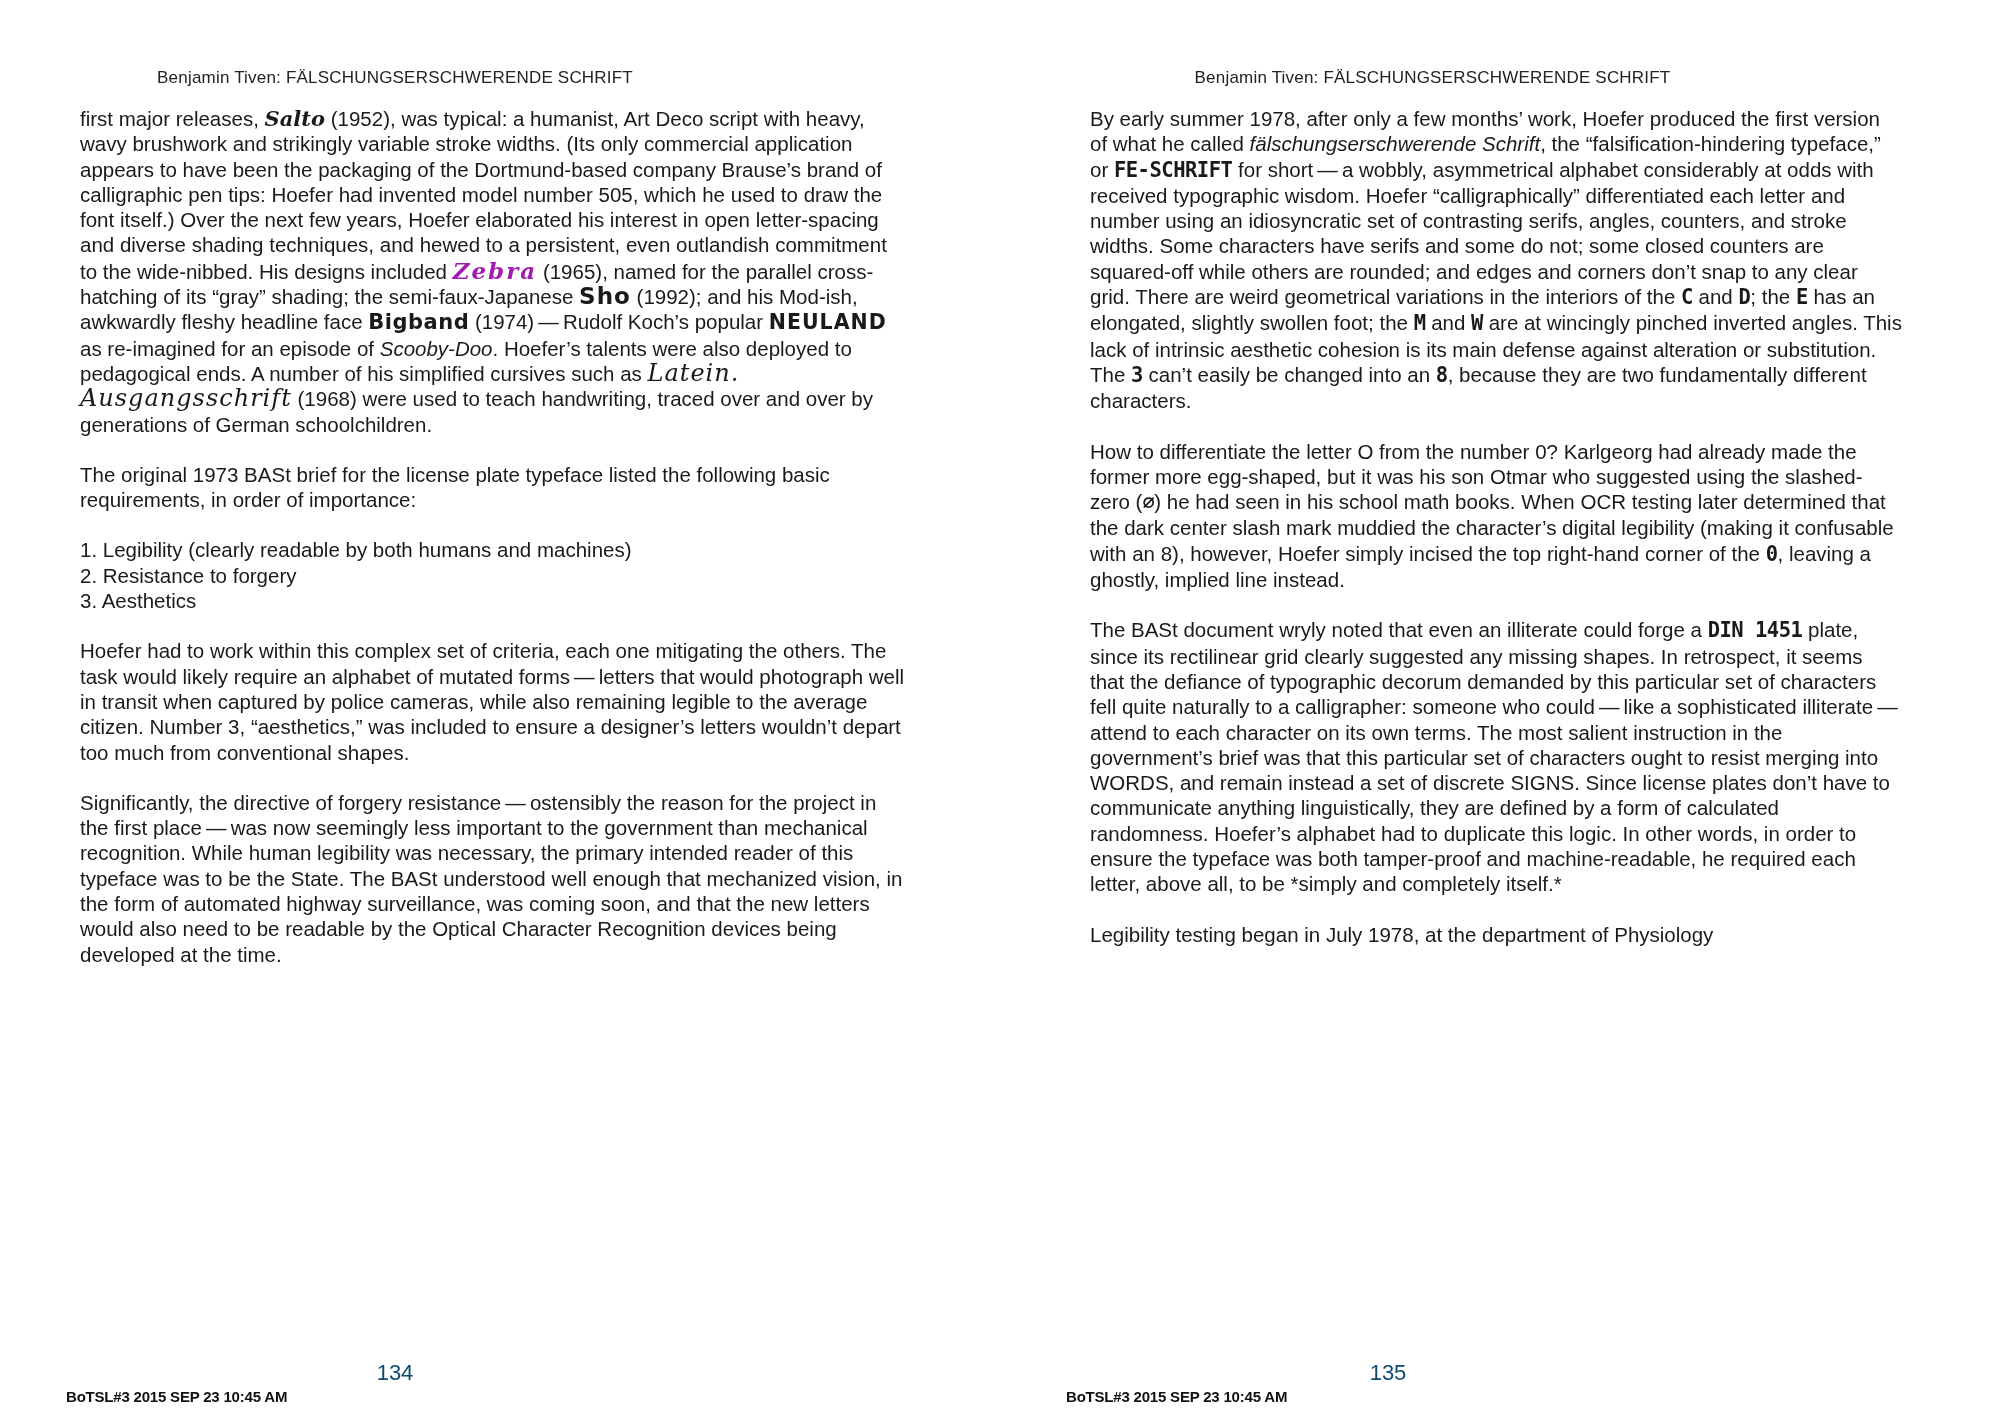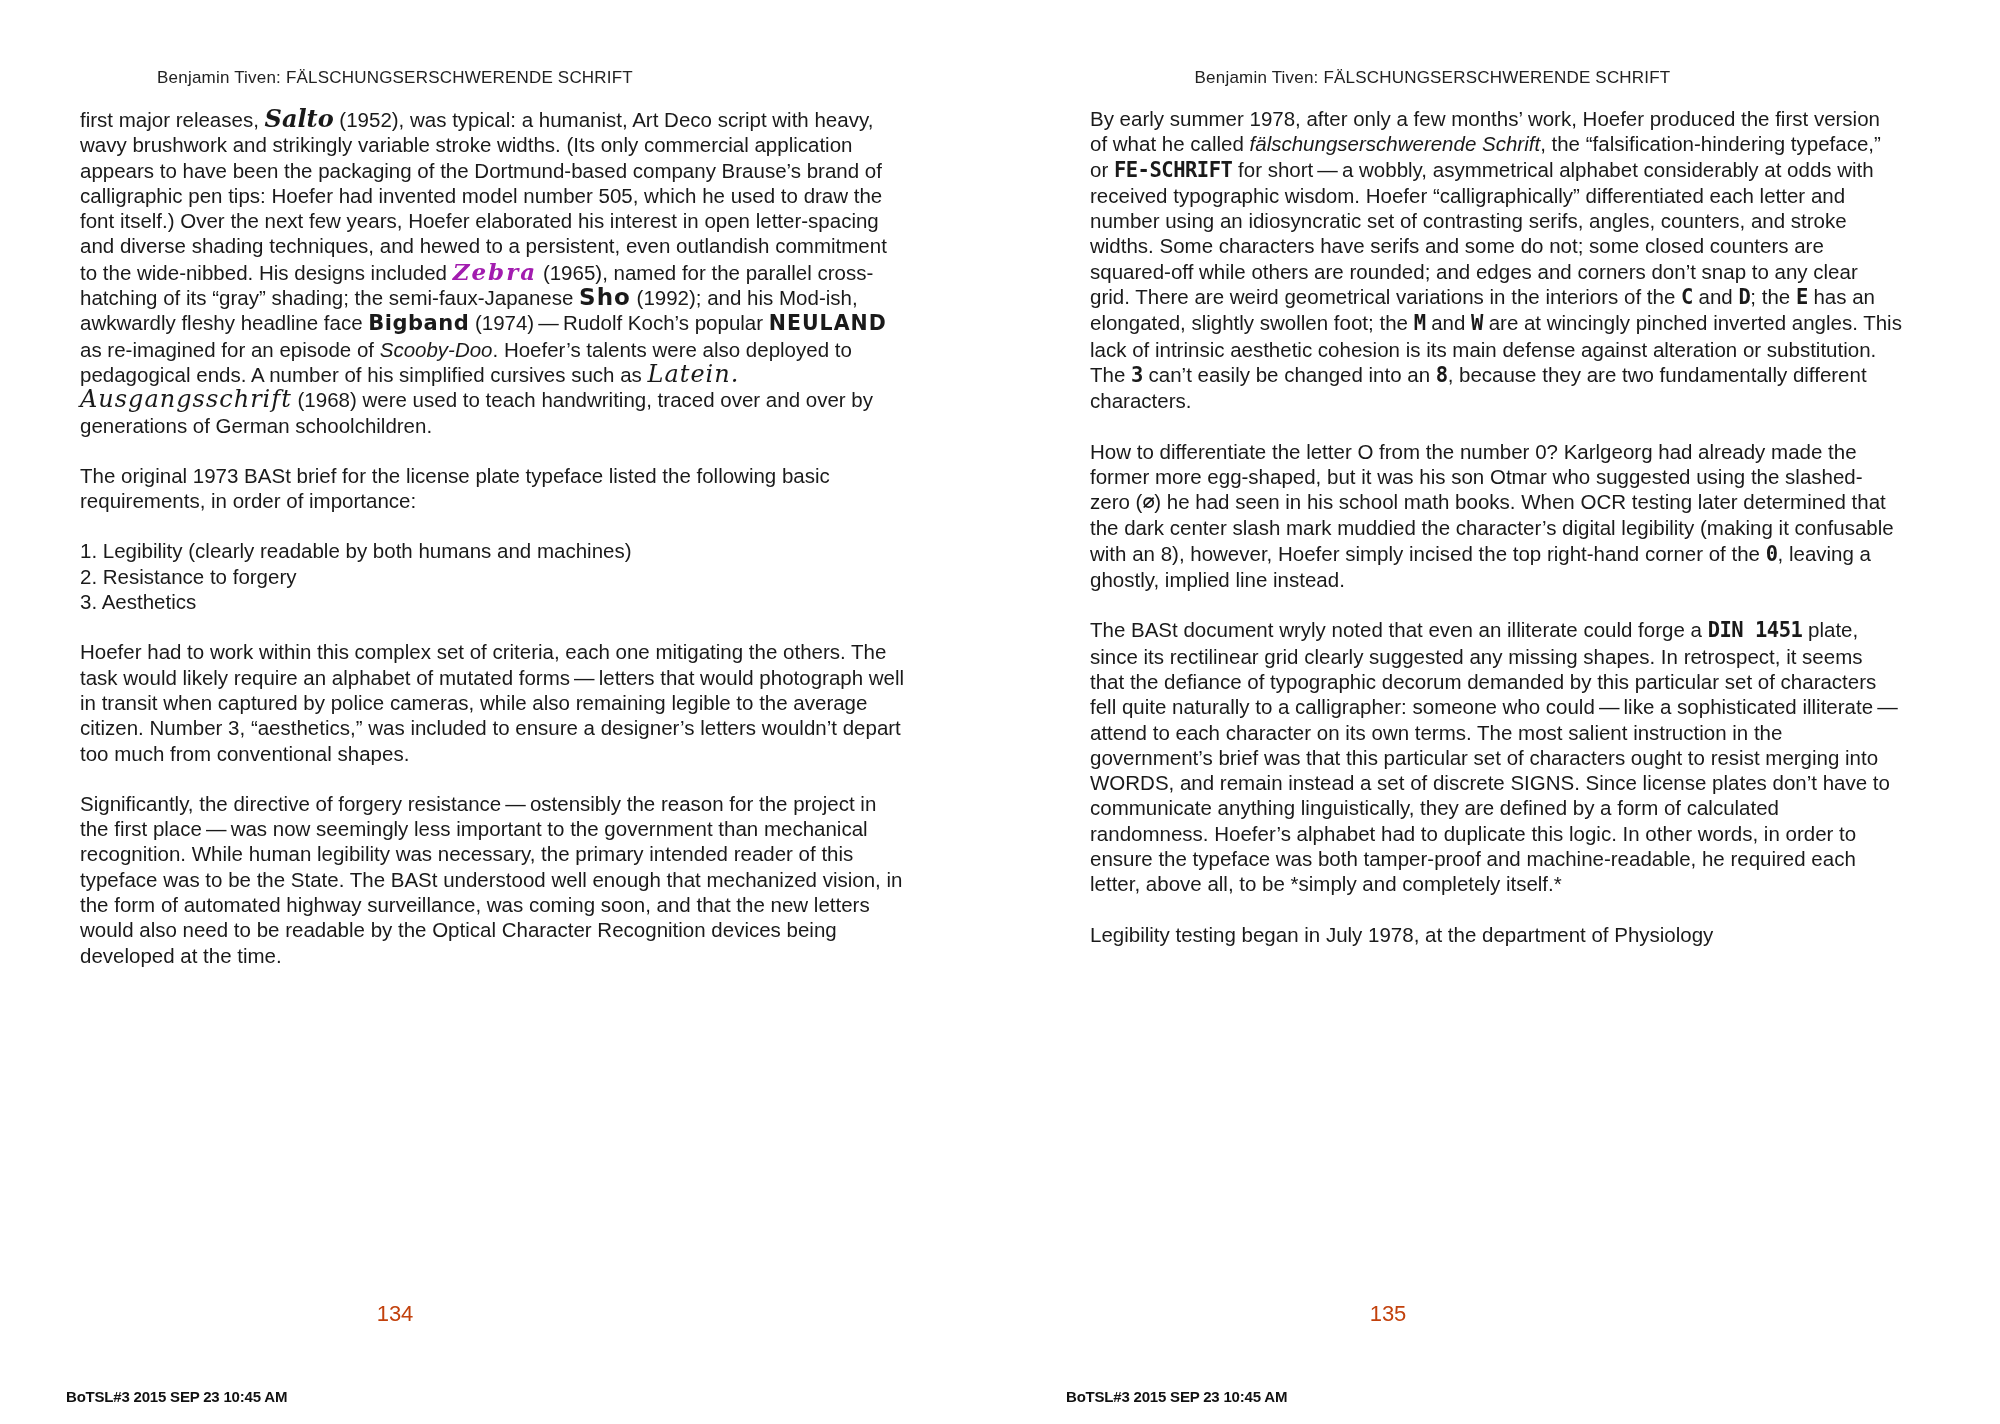--- a/index.html
+++ b/index.html
@@ -49,34 +49,34 @@
   }
   .page-left  .page-text { left: 80px; width: 826px; }
   .page-right .page-text { left: 90px; width: 812px; }
 
   .page-text p { margin: 0 0 25px 0; }
   .page-text p.li { margin: 0; }
   .page-text p.li-end { margin: 0 0 25px 0; }
 
   
   .s-i       { font-style: italic; }
-  .s-salto   { font-family: "DejaVu Serif", serif; font-style: italic; font-weight: bold; font-size: 24px; }
+  .s-salto   { font-family: "DejaVu Serif", serif; font-style: italic; font-weight: bold; font-size: 21px; }
   .s-zebra   { font-family: "DejaVu Serif", serif; font-style: italic; font-weight: bold; font-size: 23px; letter-spacing: 2px; color:#a21caf; }
   .s-sho     { font-family: "DejaVu Sans", sans-serif; font-weight: bold; font-size: 23px; letter-spacing: 1px; }
   .s-bigband { font-family: "DejaVu Sans", sans-serif; font-weight: 900; font-size: 21px; letter-spacing: 0.5px; }
   .s-neuland { font-family: "DejaVu Sans", sans-serif; font-weight: bold; letter-spacing: 1px; }
   .s-script  { font-family: "DejaVu Serif", serif; font-style: italic; font-size: 24px; letter-spacing: 1px; }
   .s-plate   { font-family: "DejaVu Sans Mono", monospace; font-weight: bold; letter-spacing: -0.5px; }
 
   .page-number {
     position: absolute;
-    top: 1273px;
+    top: 1332px;
     font-size: 22px;
     text-align: center;
-    color: #c2410c;
+    color: #0c4a6e;
   }
   .page-left  .page-number { left: 80px; width: 630px; }
   .page-right .page-number { left: 88px; width: 600px; }
 
   .imprint {
     position: absolute;
     top: 1360px;
     left: 66px;
     font-size: 15px;
     font-weight: bold;

